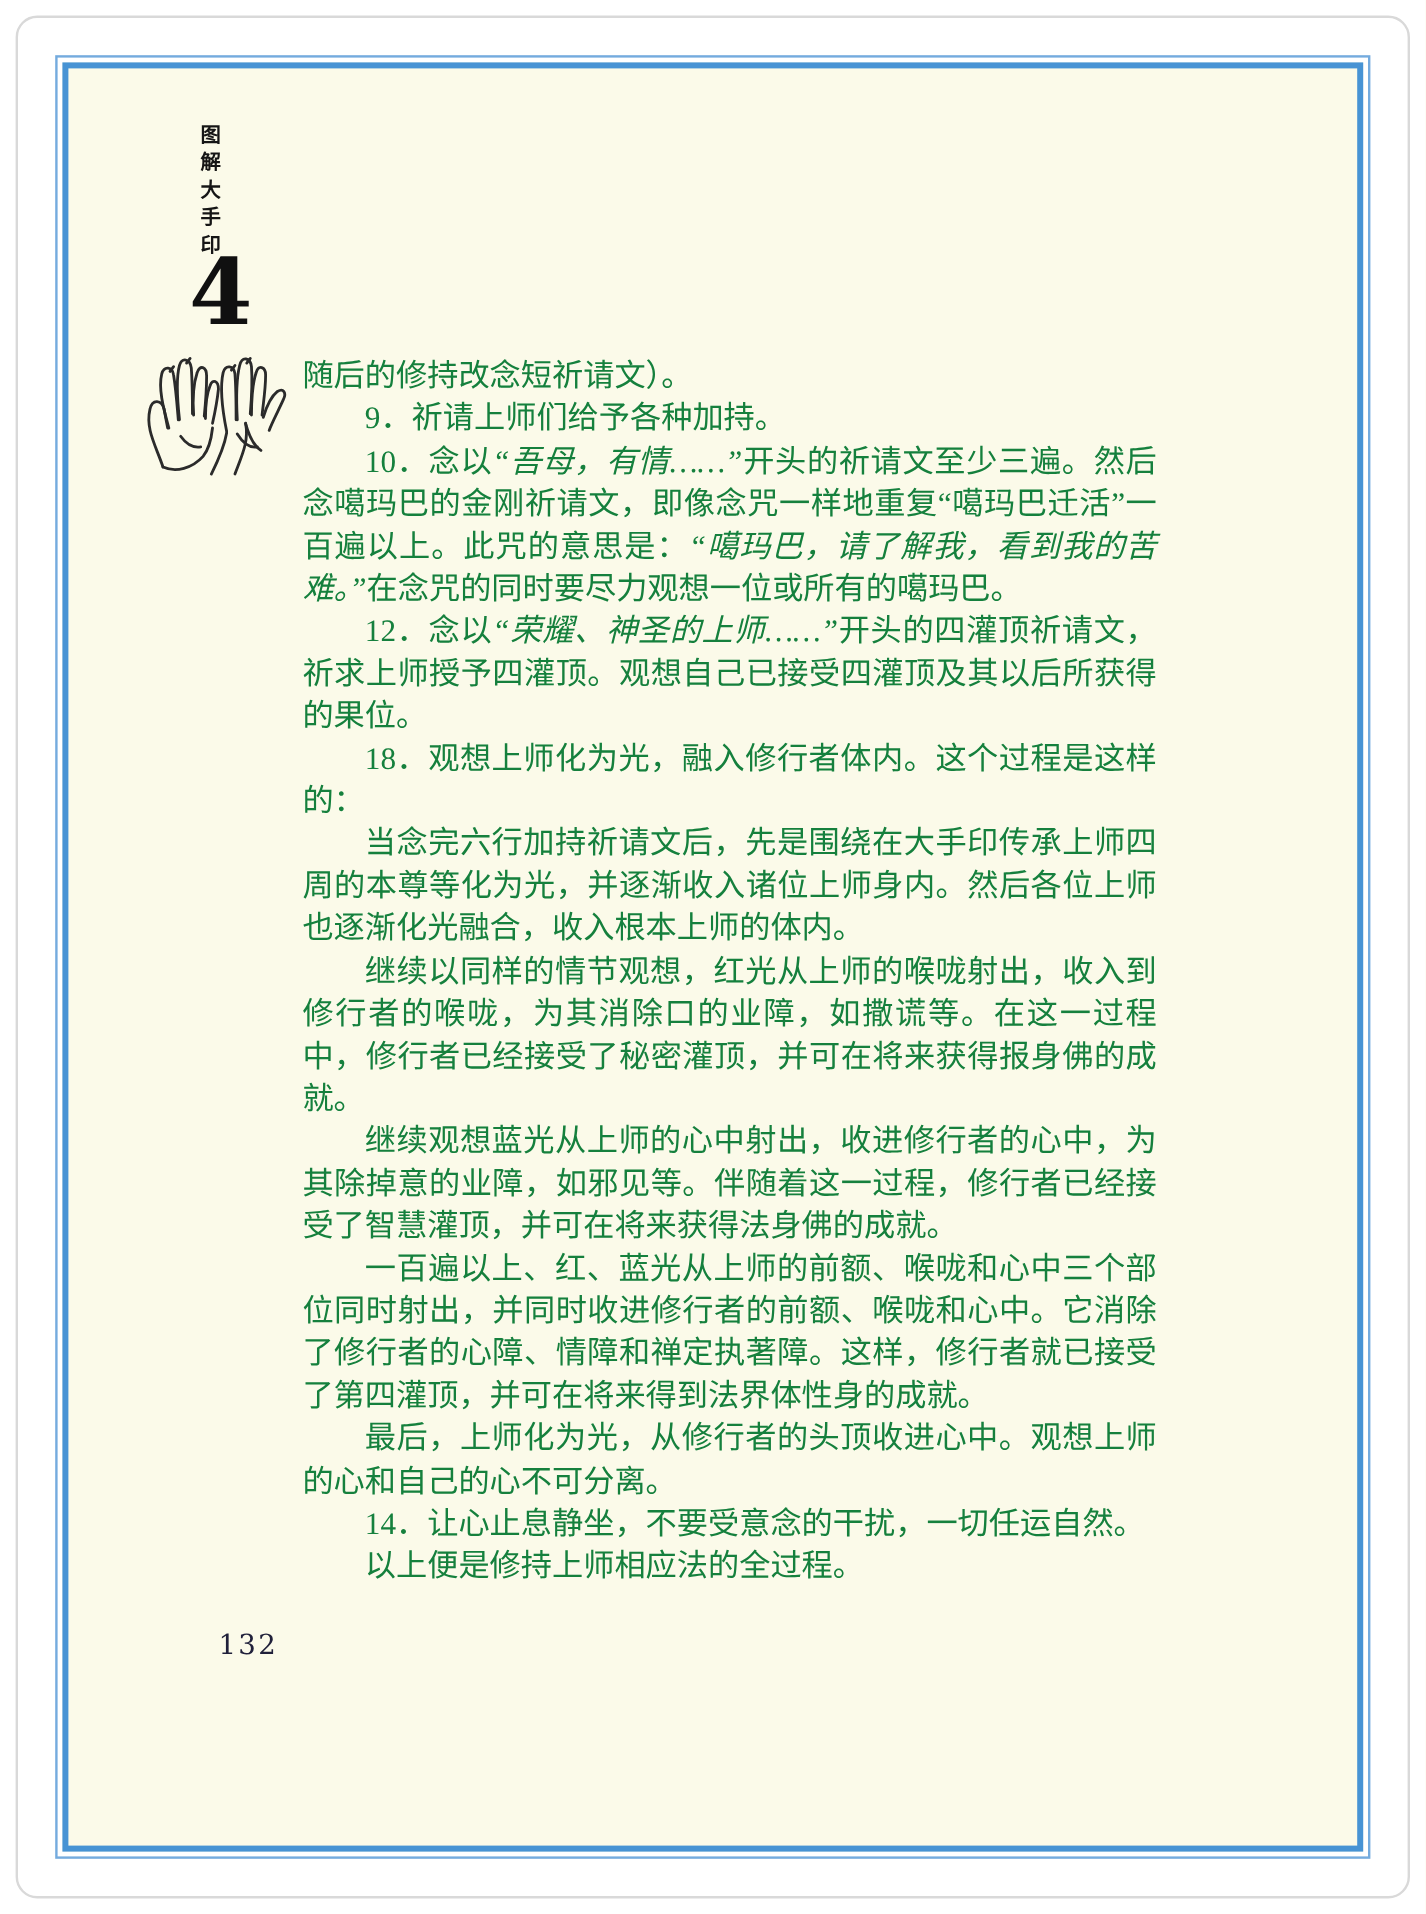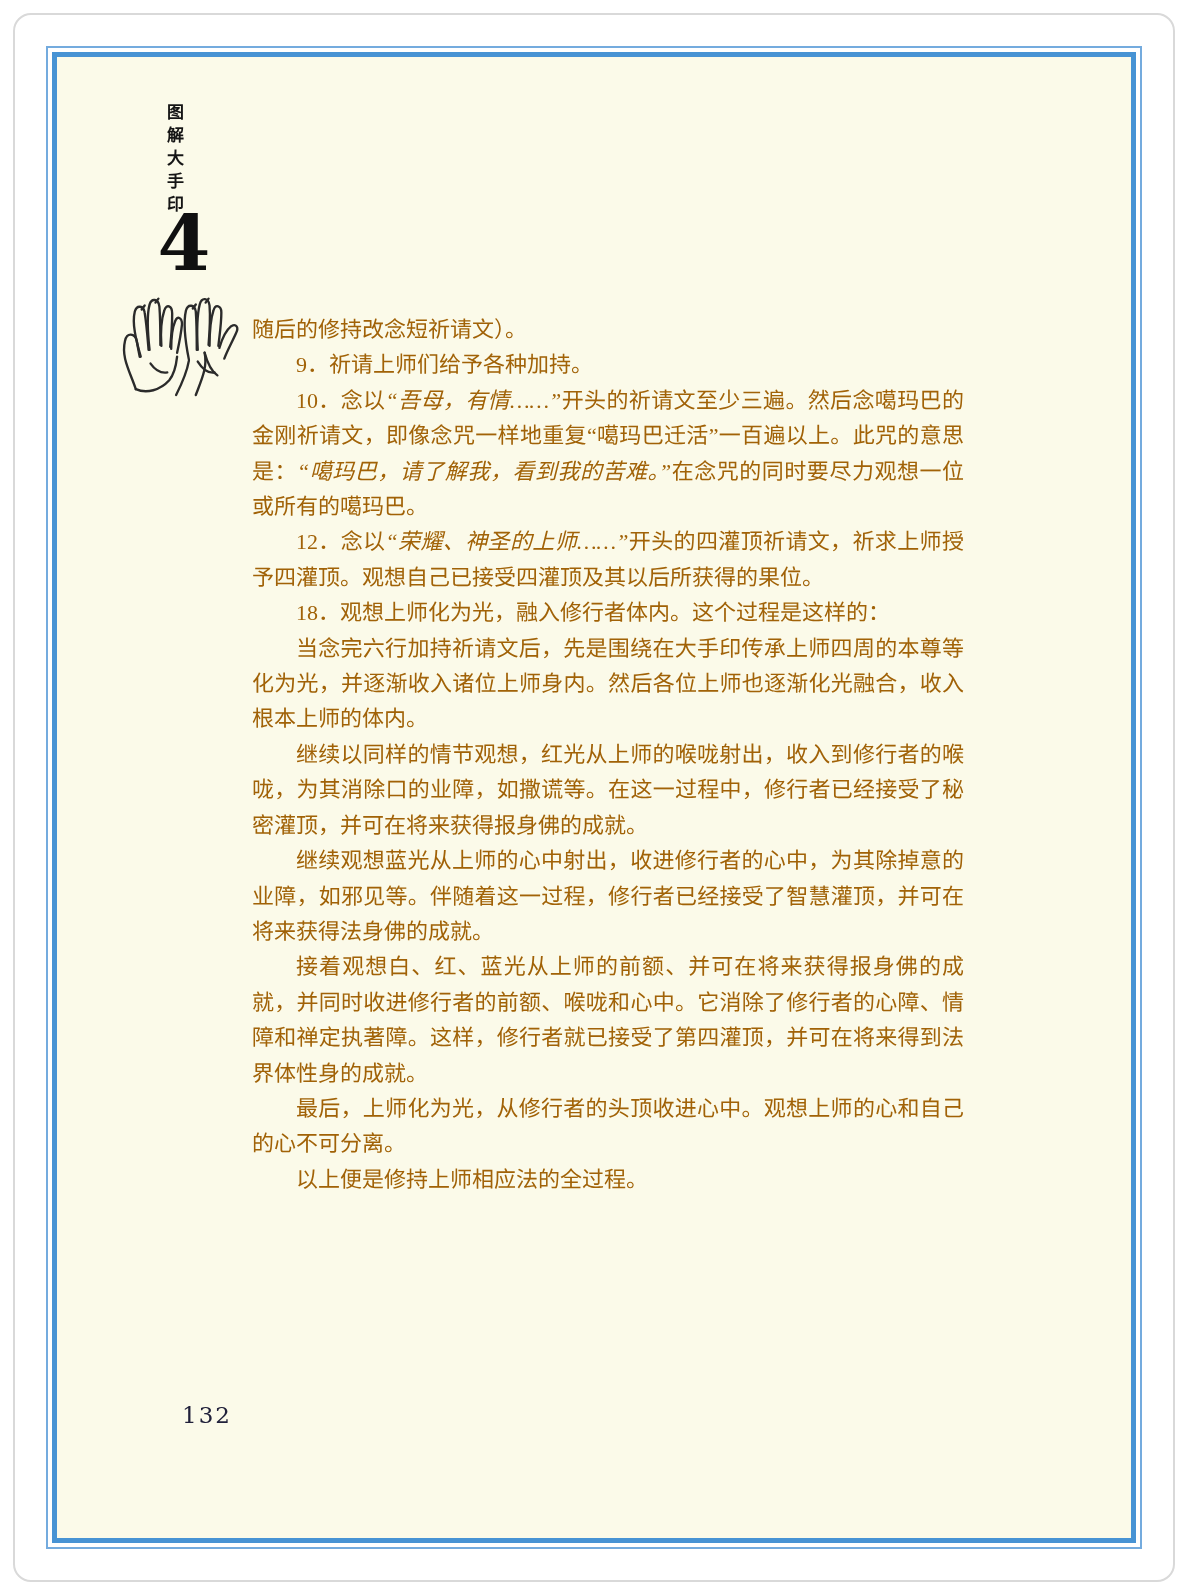--- a/index.html
+++ b/index.html
@@ -31,29 +31,29 @@
   }
   .chapter-num{
     position:absolute;left:144px;top:206px;width:80px;text-align:center;
     font-family:"DejaVu Serif","Liberation Serif",serif;
     font-weight:bold;font-size:76px;line-height:1;color:#101010;
   }
   .hands{
     position:absolute;left:109px;top:279px;width:148px;height:118px;
   }
   .body-text{
-    position:absolute;left:252px;top:312px;width:712px;
-    font-size:22px;line-height:35.4px;text-align:justify;
-    color:#a16207;
+    position:absolute;left:252px;top:296px;width:712px;
+    font-size:26px;line-height:35.4px;text-align:justify;
+    color:#15803d;
   }
   .body-text p{margin:0;text-indent:2em;}
   .body-text p.noindent{text-indent:0;}
   .kai{font-style:italic;}
   .page-number{
-    position:absolute;left:182px;top:1402px;
+    position:absolute;left:182px;top:1358px;
     font-family:"DejaVu Serif","Liberation Serif",serif;
     font-size:23px;letter-spacing:2px;color:#20203a;
   }
 </style>
 </head>
 <body>
 
 <div class="scan-edge"></div>
 <div class="frame-thin"></div>
 <div class="page"></div>
@@ -93,18 +93,19 @@
 
 <div class="body-text">
   <p class="noindent">随后的修持改念短祈请文）。</p>
   <p>9．祈请上师们给予各种加持。</p>
   <p><span>10．念以</span><span class="kai">“吾母，有情……”</span><span>开头的祈请文至少三遍。然后念噶玛巴的金刚祈请文，即像念咒一样地重复</span><span>“噶玛巴迁活”</span><span>一百遍以上。此咒的意思是：</span><span class="kai">“噶玛巴，请了解我，看到我的苦难。”</span><span>在念咒的同时要尽力观想一位或所有的噶玛巴。</span></p>
   <p><span>12．念以</span><span class="kai">“荣耀、神圣的上师……”</span><span>开头的四灌顶祈请文，祈求上师授予四灌顶。观想自己已接受四灌顶及其以后所获得的果位。</span></p>
   <p>18．观想上师化为光，融入修行者体内。这个过程是这样的：</p>
   <p>当念完六行加持祈请文后，先是围绕在大手印传承上师四周的本尊等化为光，并逐渐收入诸位上师身内。然后各位上师也逐渐化光融合，收入根本上师的体内。</p>
   <p>继续以同样的情节观想，红光从上师的喉咙射出，收入到修行者的喉咙，为其消除口的业障，如撒谎等。在这一过程中，修行者已经接受了秘密灌顶，并可在将来获得报身佛的成就。</p>
   <p>继续观想蓝光从上师的心中射出，收进修行者的心中，为其除掉意的业障，如邪见等。伴随着这一过程，修行者已经接受了智慧灌顶，并可在将来获得法身佛的成就。</p>
-  <p>接着观想白、红、蓝光从上师的前额、并可在将来获得报身佛的成就，并同时收进修行者的前额、喉咙和心中。它消除了修行者的心障、情障和禅定执著障。这样，修行者就已接受了第四灌顶，并可在将来得到法界体性身的成就。</p>
+  <p>一百遍以上、红、蓝光从上师的前额、喉咙和心中三个部位同时射出，并同时收进修行者的前额、喉咙和心中。它消除了修行者的心障、情障和禅定执著障。这样，修行者就已接受了第四灌顶，并可在将来得到法界体性身的成就。</p>
   <p>最后，上师化为光，从修行者的头顶收进心中。观想上师的心和自己的心不可分离。</p>
+  <p>14．让心止息静坐，不要受意念的干扰，一切任运自然。</p>
   <p>以上便是修持上师相应法的全过程。</p>
 </div>
 
 <div class="page-number">132</div>
 
 </body></html>

